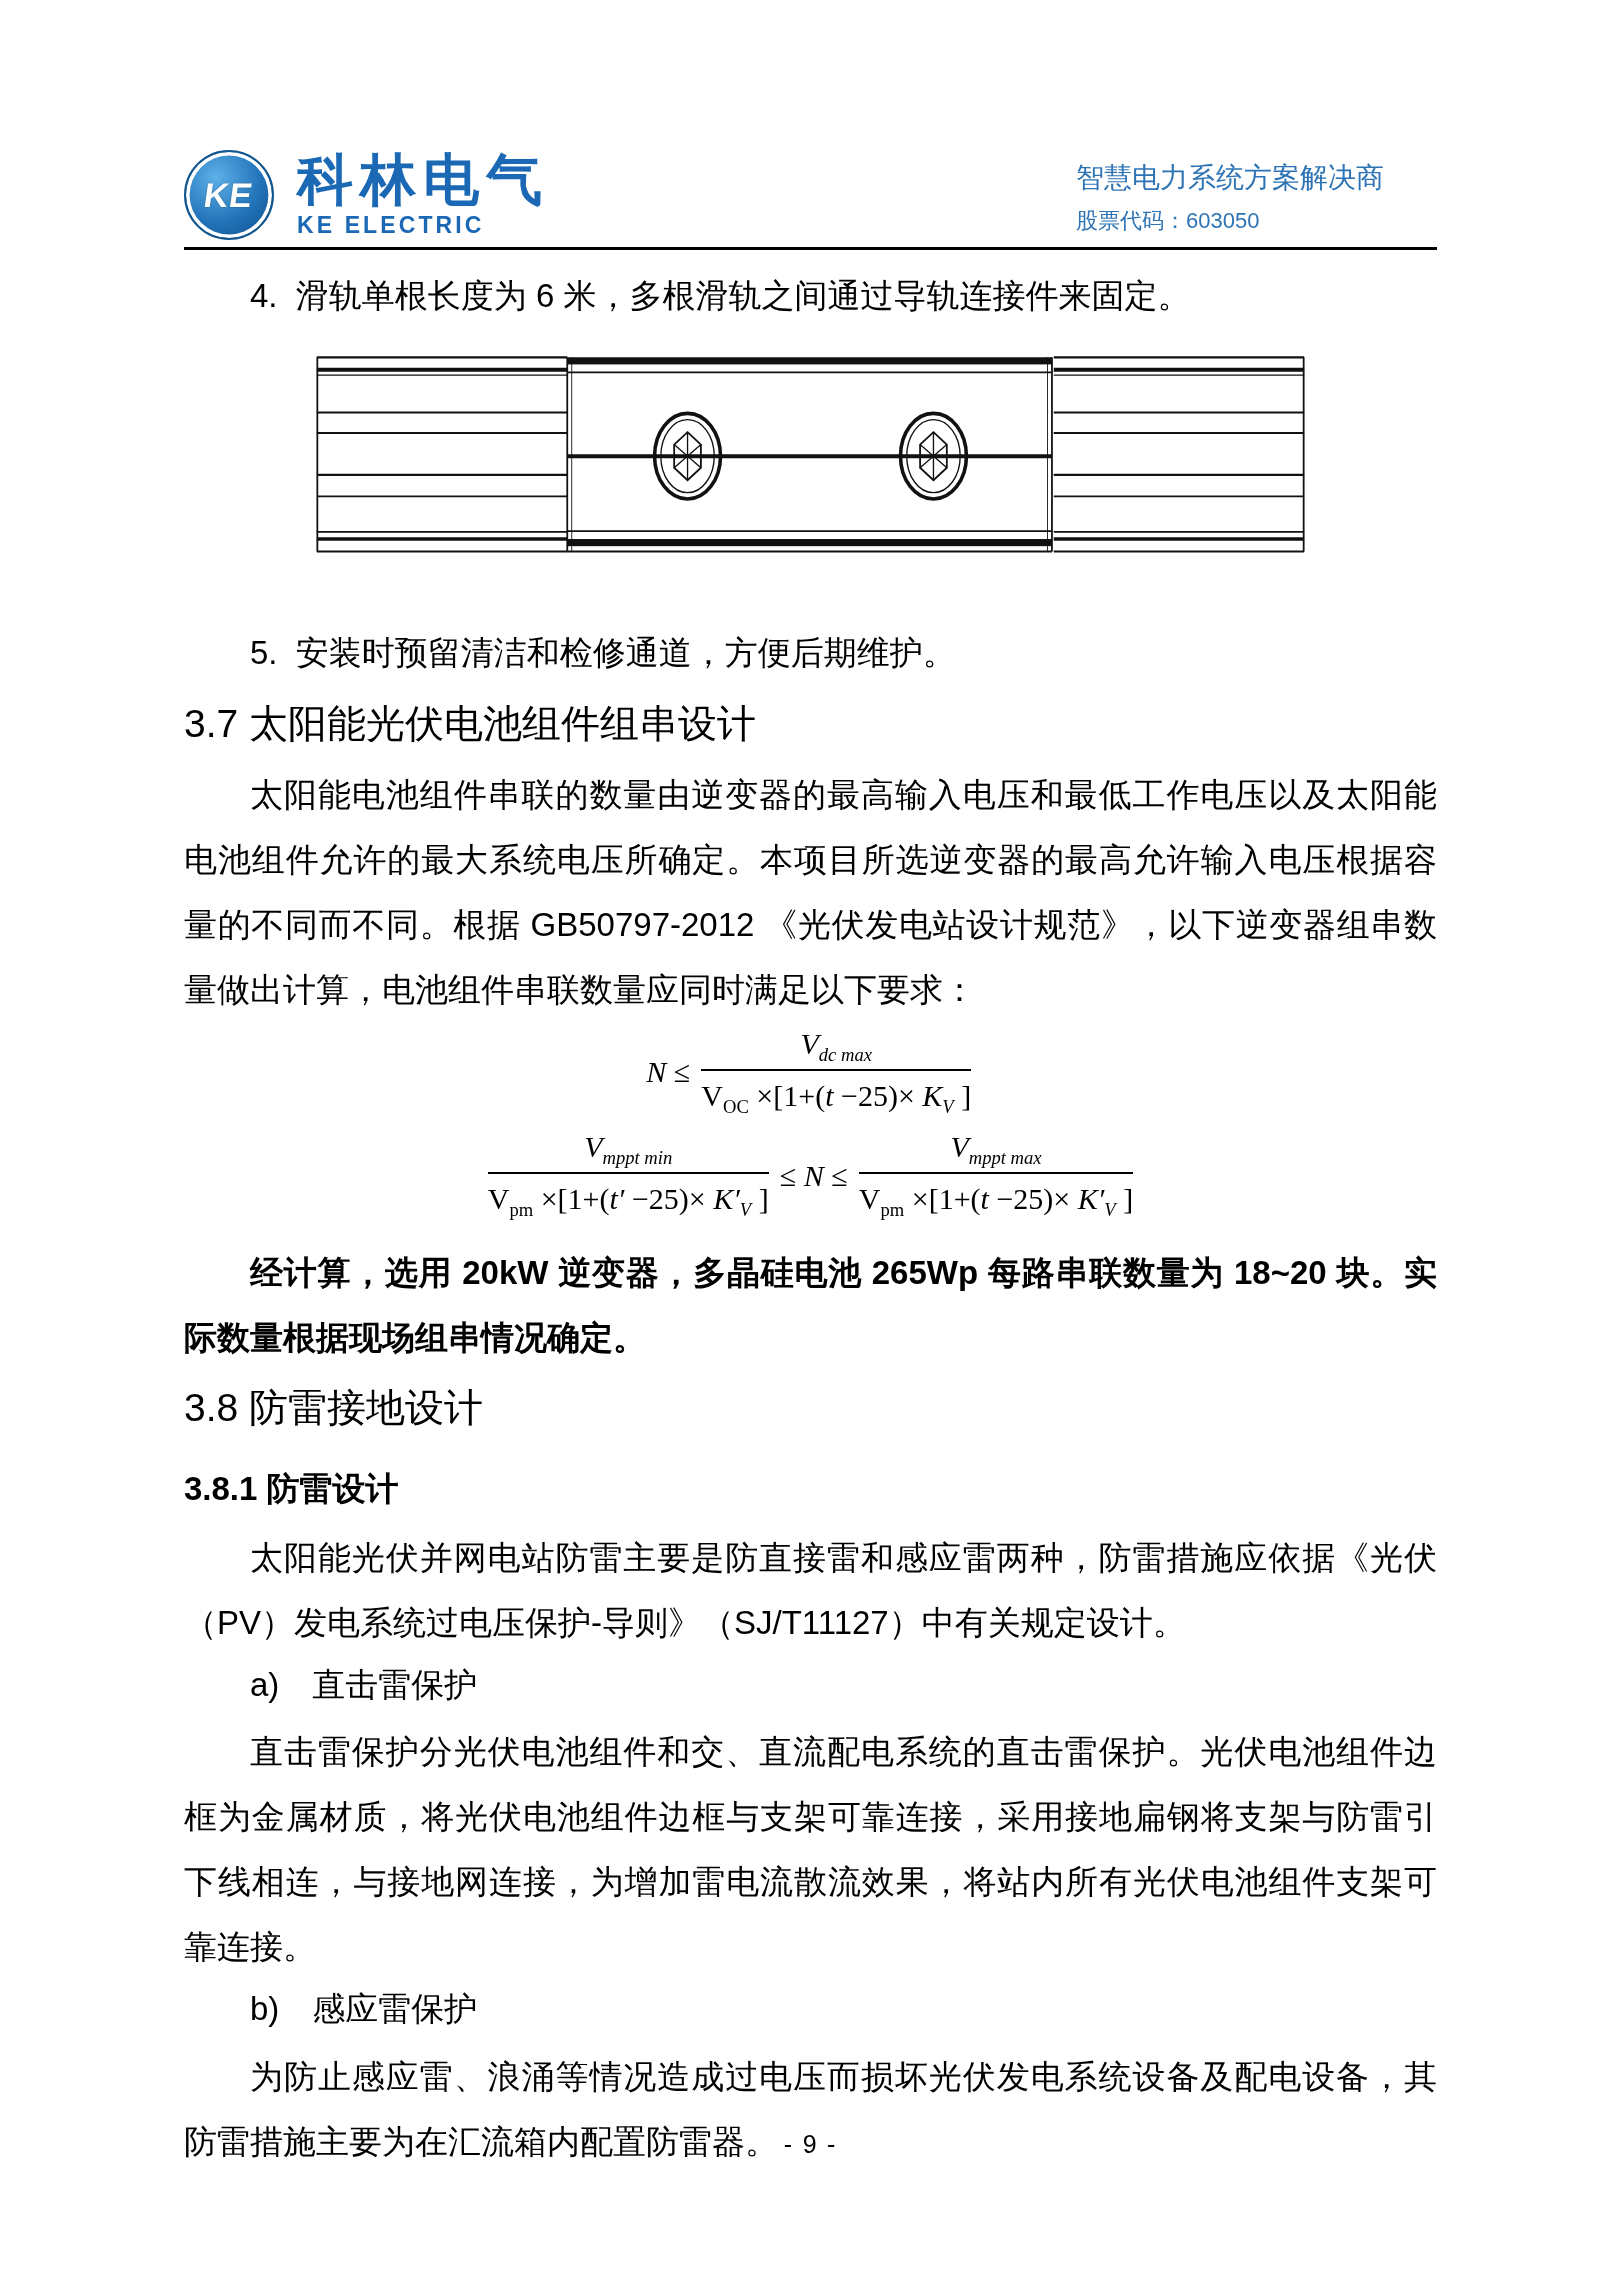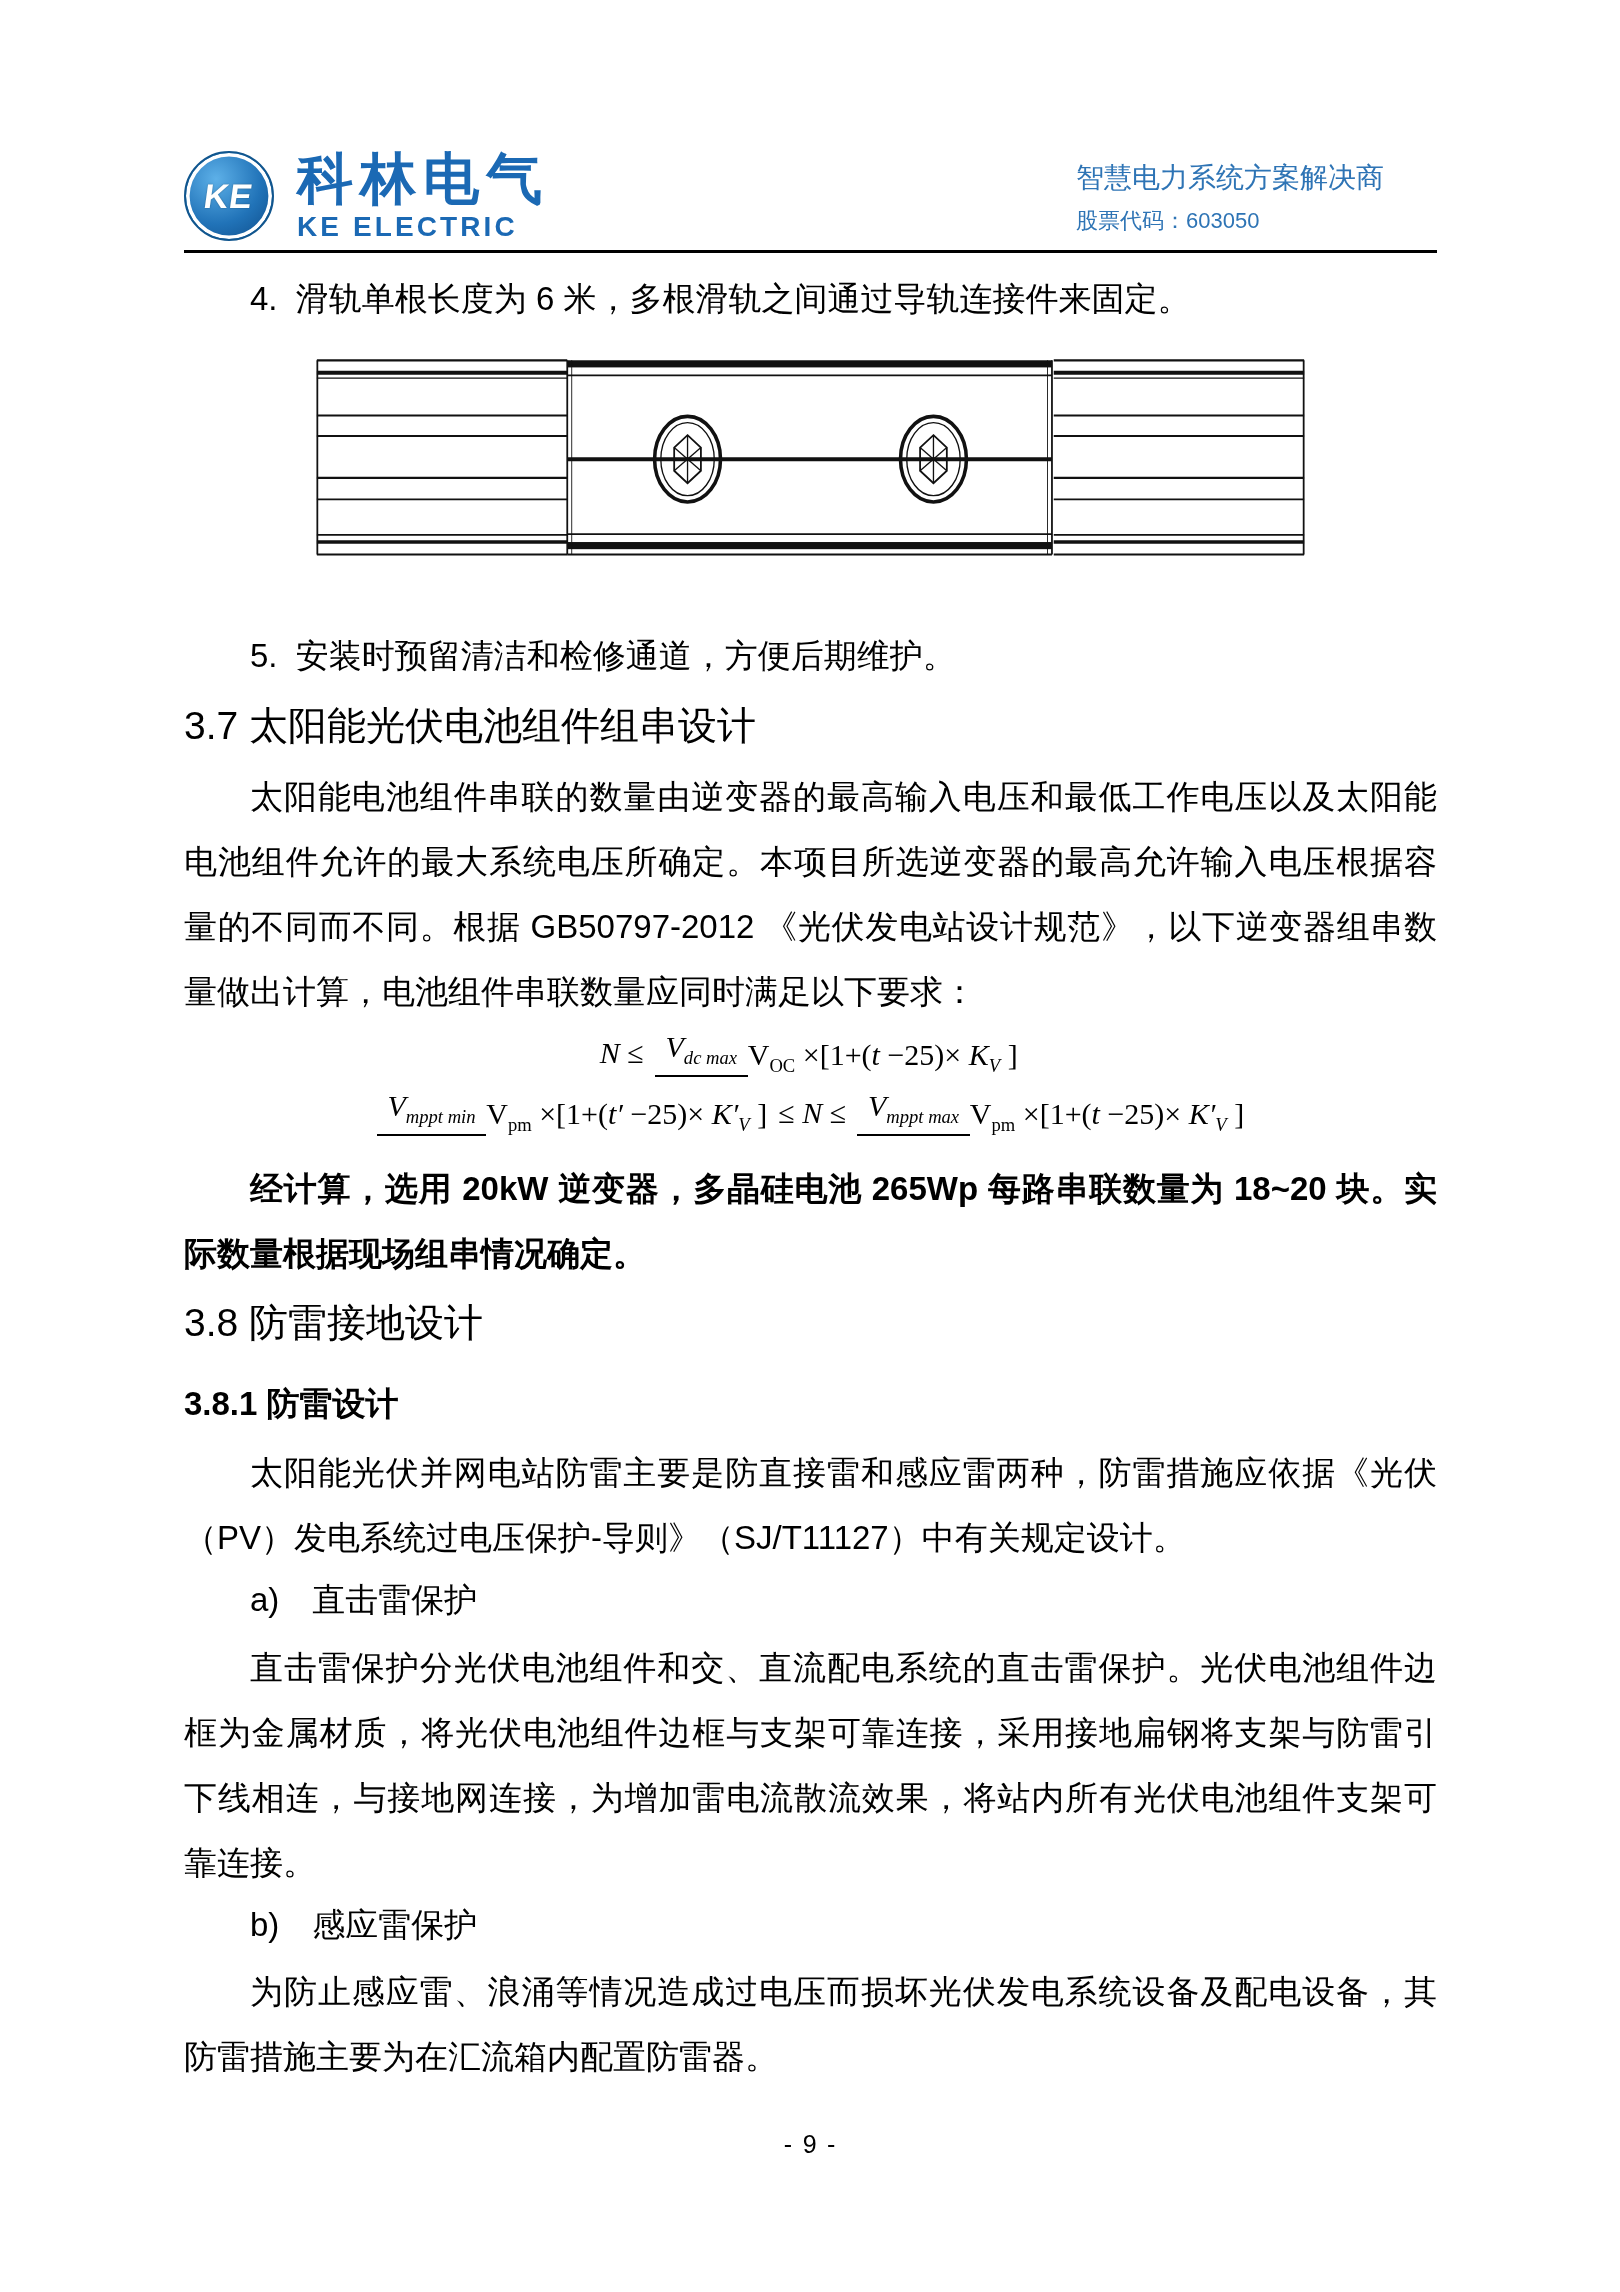--- a/index.html
+++ b/index.html
@@ -10,21 +10,21 @@
   header{display:flex;justify-content:space-between;align-items:flex-start;
          padding:150px 184px 0 184px;}
   .logo-block{display:flex;align-items:center;gap:23px;}
   .logo-circle{width:86px;height:86px;border-radius:50%;flex:0 0 auto;
       background:radial-gradient(circle at 35% 30%, #5db0e8 0%, #2173b8 55%, #0d4a86 100%);
       border:2.7px solid #11568e;box-shadow:inset 0 0 0 3.6px #fff;
       display:flex;align-items:center;justify-content:center;}
   .logo-ke{color:#fff;font-size:34px;font-weight:bold;letter-spacing:0.9px;
       transform:skewX(-8deg);text-shadow:0 0 1.8px rgba(0,0,0,.35);}
   .logo-cn{font-size:56px;font-weight:bold;color:#1b69b4;letter-spacing:7.1px;line-height:1.05;font-family:Liberation Serif, serif;}
-  .logo-en{font-size:28px;font-weight:bold;color:#1b69b4;letter-spacing:3.1px;margin-top:1.8px;}
+  .logo-en{font-size:23px;font-weight:bold;color:#1b69b4;letter-spacing:3.1px;margin-top:1.8px;}
   .header-right{text-align:left;margin-top:9px;padding-right:53px;}
   .tagline{font-size:28px;color:#2e74b5;}
   .stock{font-size:22px;color:#2e74b5;margin-top:9px;}
   .rule{margin:7.1px 184px 0;border-top:3.6px solid #000;height:0;}
 
   
   main{padding:0 184px;}
   .list-item{font-size:33px;line-height:1.25;margin:0;padding-left:66px;white-space:pre-wrap;}
   .li-4{margin-top:25px;}
   .figure-wrap{margin:34px auto 0;width:989px;}
@@ -36,21 +36,21 @@
   .body-para{font-size:33px;line-height:65px;text-align:justify;text-indent:2em;margin:14.3px 0 0;}
   .bold-para{font-weight:bold;margin-top:19.6px;}
   .item-ab{margin-top:9px;}
 
   
   .formula{margin-top:5.3px;text-align:center;font-family:"Liberation Serif",serif;
            font-size:30px;color:#000;}
   .formula.second{margin-top:12.5px;}
   .frow{display:inline-flex;align-items:center;}
   .frow span{white-space:pre;}
-  .frac{display:inline-flex;flex-direction:row;align-items:stretch;text-align:center;
+  .frac{display:inline-flex;flex-direction:column;align-items:stretch;text-align:center;
         vertical-align:middle;margin:0 3.6px;}
   .num{border-bottom:2.2px solid #000;padding:0 10.7px 2.7px;}
   .den{padding-top:8px;}
   .it{font-style:italic;}
   sub{font-size:0.62em;}
 
   
   footer{position:absolute;left:0;top:2130px;width:100%;text-align:center;
          font-size:25px;letter-spacing:1.8px;}
 

